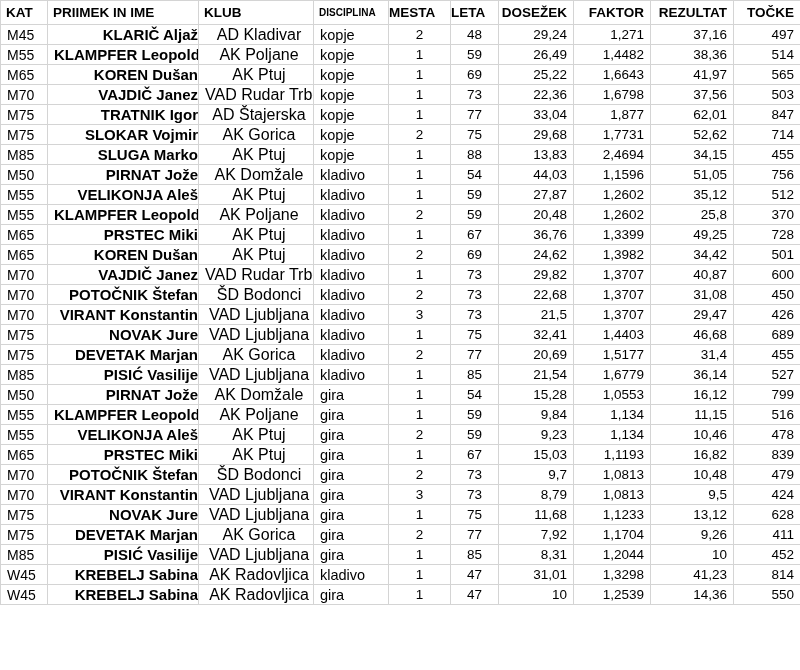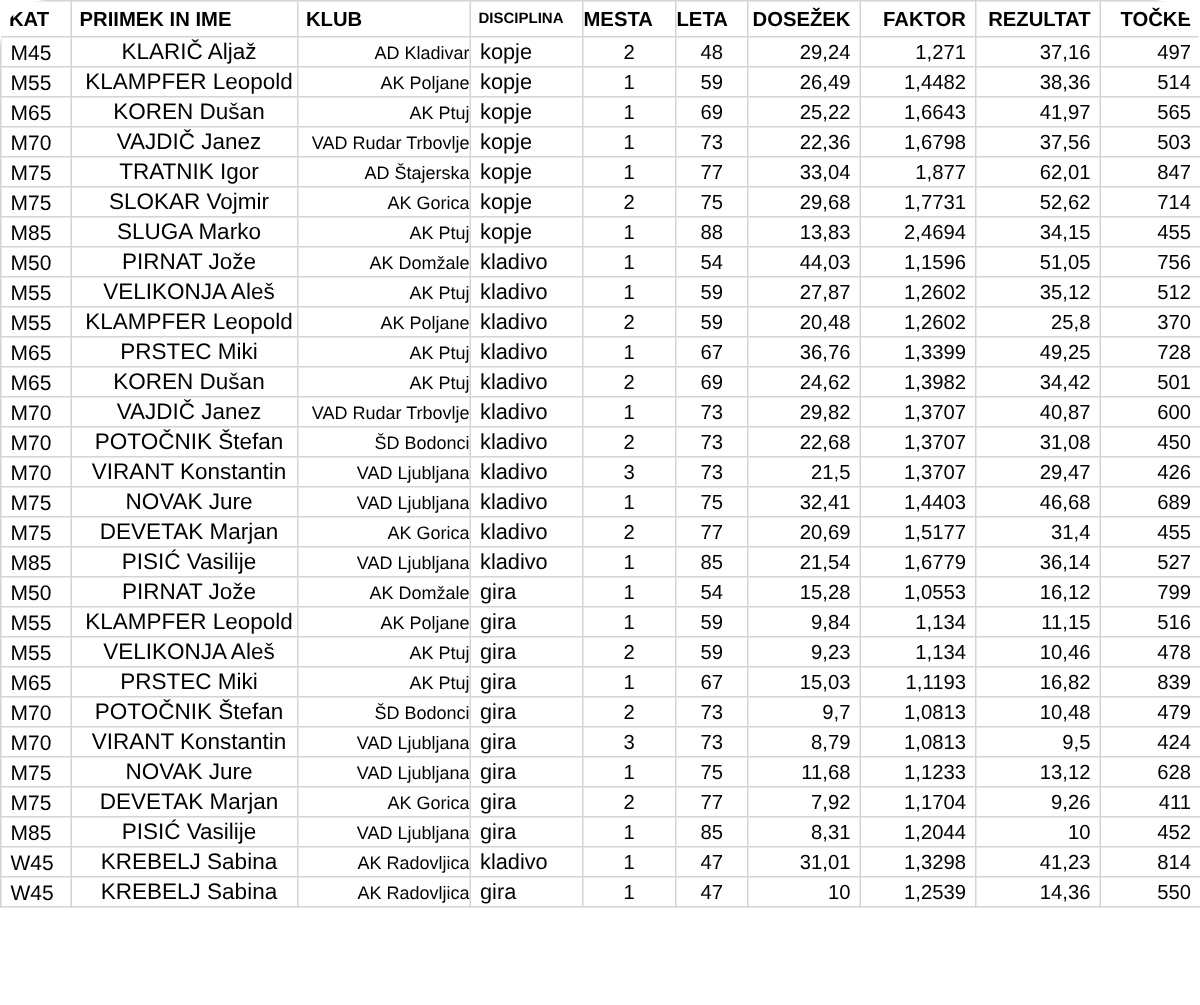--- a/index.html
+++ b/index.html
@@ -7,21 +7,20 @@
     padding: 0;
     background: #ffffff;
     font-family: "Liberation Sans", sans-serif;
     color: #000000;
   }
   #sheet {
     width: 800px;
     height: 670px;
     overflow: hidden;
     background: #ffffff;
-    border-radius: 32px;
   }
   table {
     border-collapse: collapse;
     table-layout: fixed;
     width: 800px;
   }
   td, th {
     border: 1px solid #d4d4d4;
     overflow: hidden;
     white-space: nowrap;
@@ -41,22 +40,22 @@
     padding-left: 5px;
   }
   thead th.c3 { font-size: 10px; }          
   thead th.c4, thead th.c5 { text-align: left; padding-left: 0; }
   thead th.c6, thead th.c7, thead th.c8, thead th.c9 {
     text-align: right; padding-left: 0; padding-right: 6px; margin-left: 36px;
   }
 
   
   td.c0 { text-align: left; font-size: 14px;  padding-left: 6px; }
-  td.c1 { text-align: center; font-size: 15px;  padding-left: 6px; }
-  td.c2 { text-align: right; font-size: 12px; padding-left: 6px; }
+  td.c1 { text-align: right; font-size: 15px;  padding-left: 6px; font-weight: bold; }
+  td.c2 { text-align: center; font-size: 16px; padding-left: 6px; }
   td.c3 { text-align: left; font-size: 14.5px; padding-left: 6px; }
   td.c4, td.c5 { text-align: center; font-size: 13.5px; }
   td.c6, td.c7, td.c8, td.c9 {
     text-align: right; font-size: 13.5px; padding-right: 6px;
   }
 </style>
 </head>
 <body>
 
 <div id="sheet">

